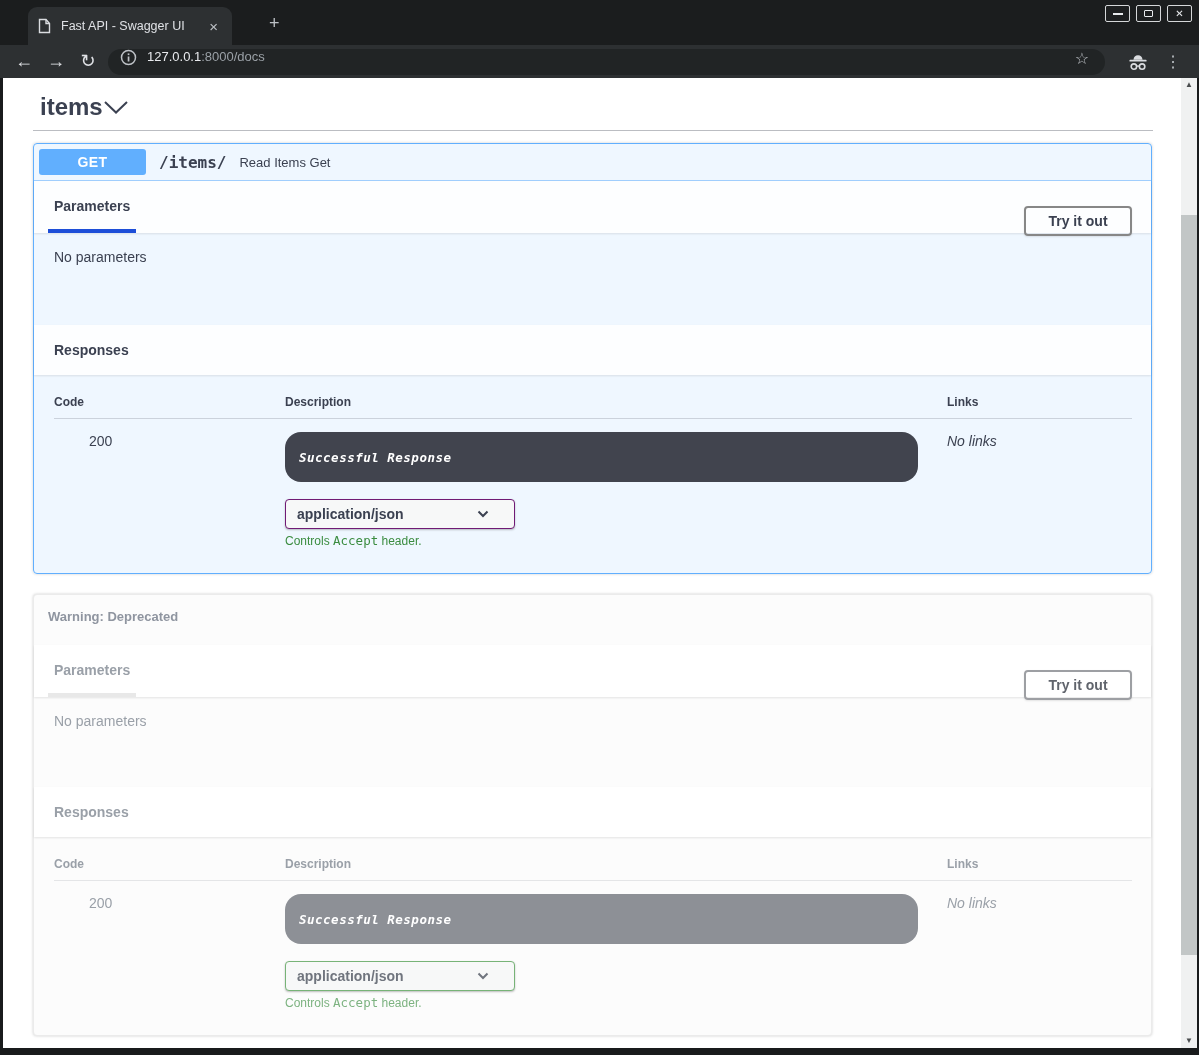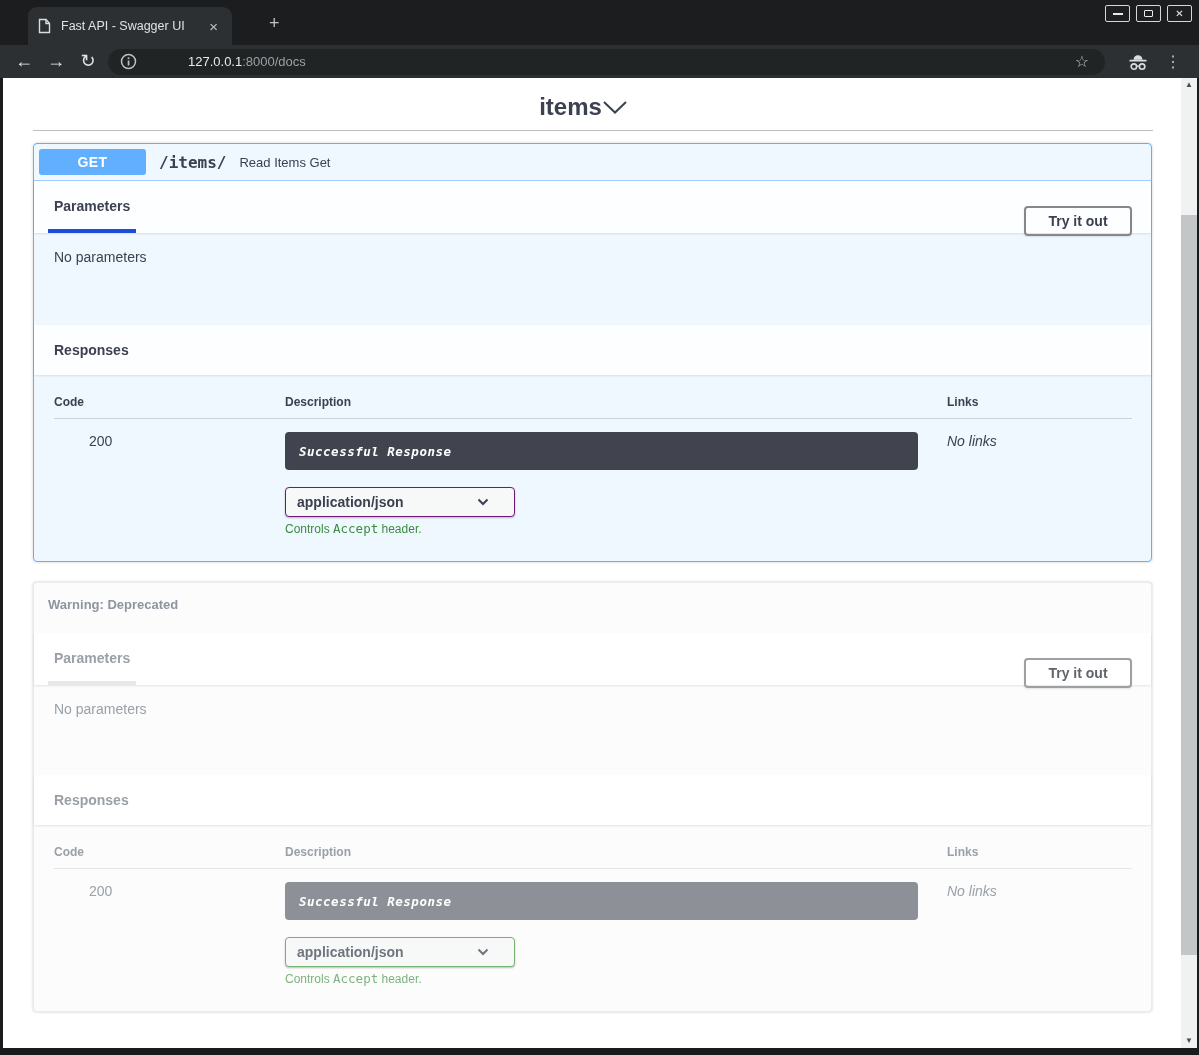--- a/index.html
+++ b/index.html
@@ -19,34 +19,34 @@
   .win-controls { position:absolute; right:7px; top:5px; display:flex; gap:6px; }
   .win-btn { width:25px; height:17px; border:1px solid #d5d7d9; border-radius:2px; background:rgba(32,34,35,.4);
              display:flex; align-items:center; justify-content:center; color:#e8eaed; font-size:10px; line-height:1; }
   .glyph-min { display:block; width:10px; height:2px; background:#e8eaed; }
   .glyph-max { display:block; width:9px; height:7px; border:1.5px solid #e8eaed; border-radius:1px; }
 
   .toolbar { position:absolute; top:45px; left:0; right:0; height:33px; background:#2d3032;
              display:flex; align-items:center; padding:0 8px; }
   .nav-icon { color:#dfe1e5; font-size:18px; width:32px; text-align:center; line-height:33px; }
   .omnibox { flex:1; height:26px; background:#212425; border-radius:13px; margin:0 8px 0 4px;
-             display:flex; align-items:center; padding:0 12px;gap:41px; }
+             display:flex; align-items:flex-start; padding:0 12px; }
   .url { font-size:13px; margin-left:10px; flex:1; white-space:nowrap; }
   .url-host { color:#e8eaed; }
   .url-rest { color:#9aa0a6; }
   .star-icon { color:#bdc1c6; font-size:16px; padding:0 4px; }
   .incog-wrap { padding:0 12px 0 14px; display:flex; align-items:center; }
   .menu-dots { color:#bdc1c6; font-size:16px; padding:0 10px 0 4px; letter-spacing:0; }
 
   
   .content { position:absolute; top:78px; left:3px; width:1178px; height:970px; background:#ffffff; overflow:hidden;
              color:#3b4151; }
   .swagger { padding-top:8px; }
 
-  .tag-header { margin:2px 54px 0 37px; height:38px; display:flex; align-items:center; justify-content:center; }
+  .tag-header { margin:2px 54px 0 37px; height:38px; display:flex; align-items:center; justify-content:flex-start; }
   .tag-title { font-size:24px; font-weight:bold; color:#3b4151; }
   .tag-divider { margin:4px 28px 12px 30px; border-bottom:1px solid rgba(59,65,81,.35); }
 
   .opblock { margin:0 29px 20px 30px; border-radius:4px; box-shadow:0 0 3px rgba(0,0,0,.19); }
   .opblock.get { background:rgba(97,175,254,.1); border:1px solid #61affe; }
   .opblock.deprecated { background:#fcfcfc; border:1px solid #ebebeb; }
 
   .opblock-summary { display:flex; align-items:center; padding:5px; cursor:pointer; }
   .get > .opblock-summary { border-bottom:1px solid rgba(97,175,254,.55); }
   .deprecated > .opblock-summary { border-bottom:1px solid #f2f2f2; }
@@ -83,21 +83,21 @@
   .responses-body { padding:20px 19px 25px 20px; }
   .resp-grid { display:grid; grid-template-columns:231px 662px 1fr; }
   .rg-h { font-size:12px; font-weight:bold; color:#3b4151; padding-bottom:9px; }
   .deprecated .rg-h { color:#9aa0a8; }
   .rg-divider { grid-column:1 / -1; border-bottom:1px solid rgba(59,65,81,.2); }
   .deprecated .rg-divider { border-bottom-color:rgba(59,65,81,.12); }
   .code-cell { padding-top:14px; font-size:14px; color:#3b4151;margin-left:35px; }
   .links-cell { padding-top:14px; font-size:14px; font-style:italic; color:#3b4151; }
   .deprecated .code-cell, .deprecated .links-cell { color:#9aa0a8; }
   .desc-cell { padding-top:13px; }
-  .desc-block { width:633px; background:#41444e; border-radius:4px; padding:10px 14px; }
+  .desc-block { width:633px; background:#41444e; border-radius:16px; padding:16px 14px; }
   .deprecated .desc-block { background:#8d9096; }
   .desc-block span { font-family:"DejaVu Sans Mono", monospace; font-style:italic; font-weight:600;
                      font-size:12.5px; color:#ffffff; letter-spacing:.5px; }
 
   .media-row { margin-top:17px; }
   .select-wrap { position:relative; width:230px; height:30px; }
   .media-select { -webkit-appearance:none; appearance:none; width:230px; height:30px; border:1px solid #701a75;
                   border-radius:4px; background:#f7f8f8; font-family:"Liberation Sans", sans-serif; font-weight:bold;
                   font-size:14px; color:#3b4151; padding:0 30px 0 11px; box-shadow:0 1px 2px rgba(0,0,0,.25); cursor:pointer; }
   .deprecated .media-select { border-color:#77b377; color:#70757e; }

